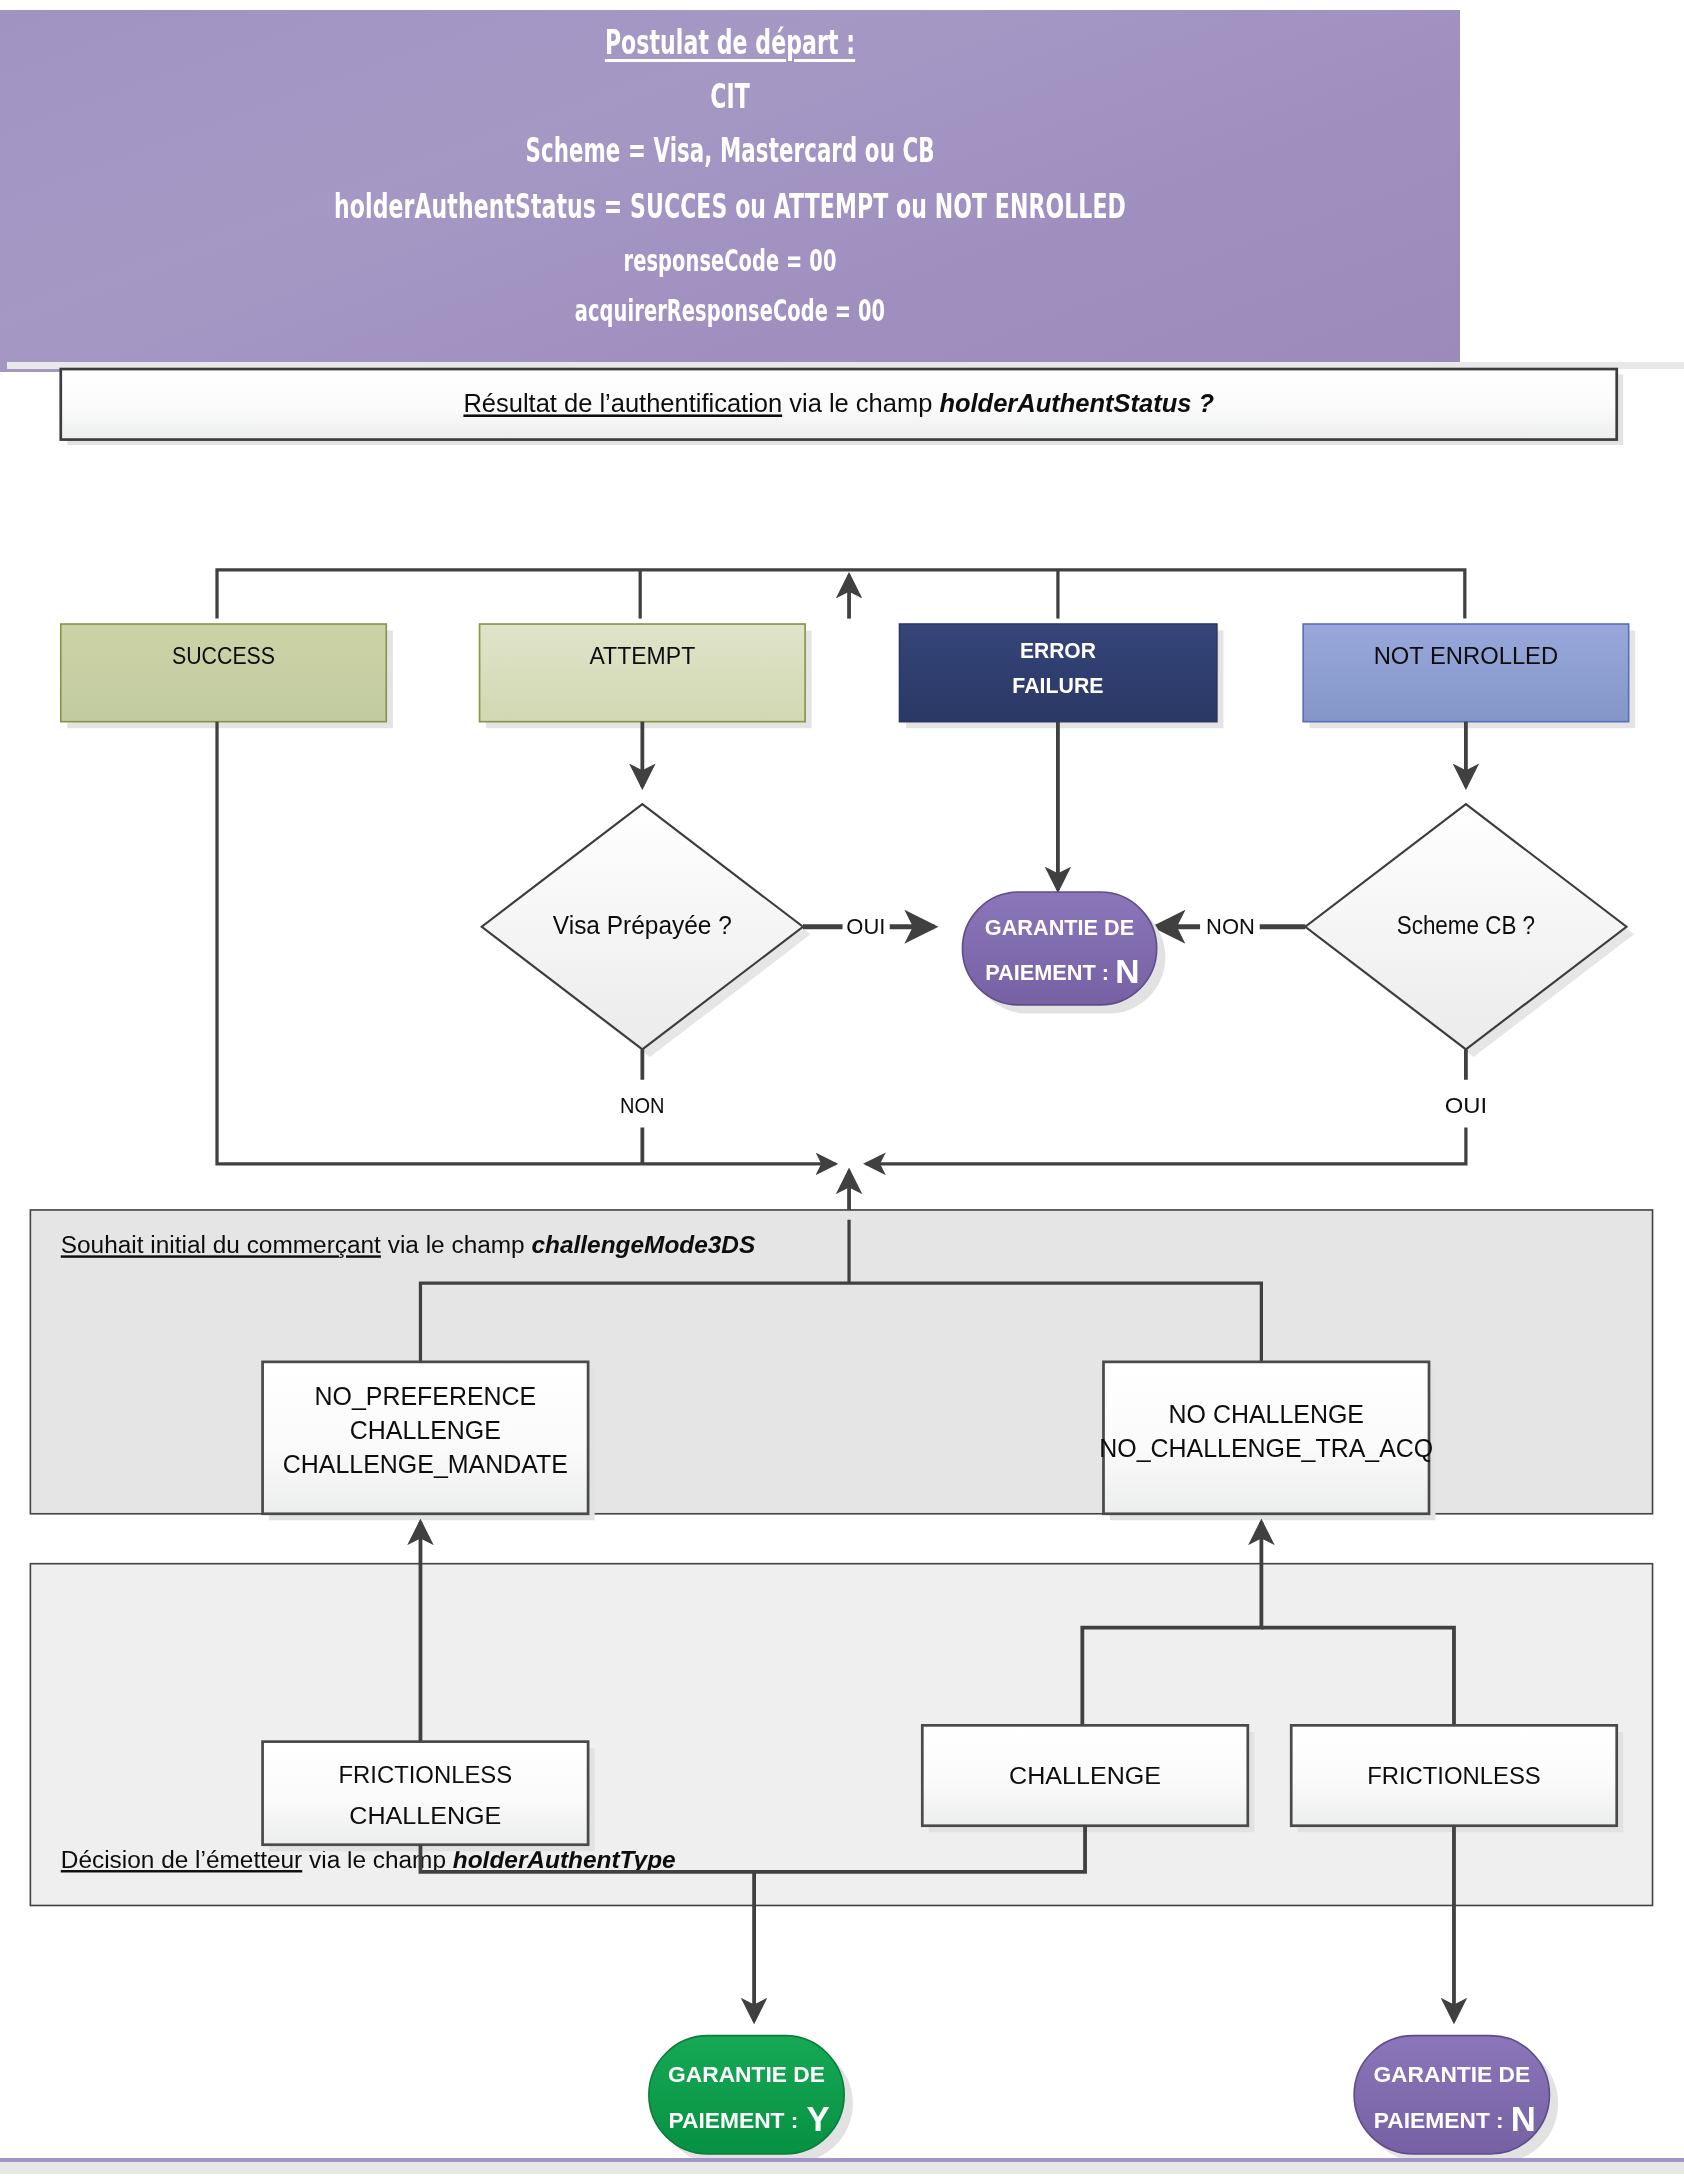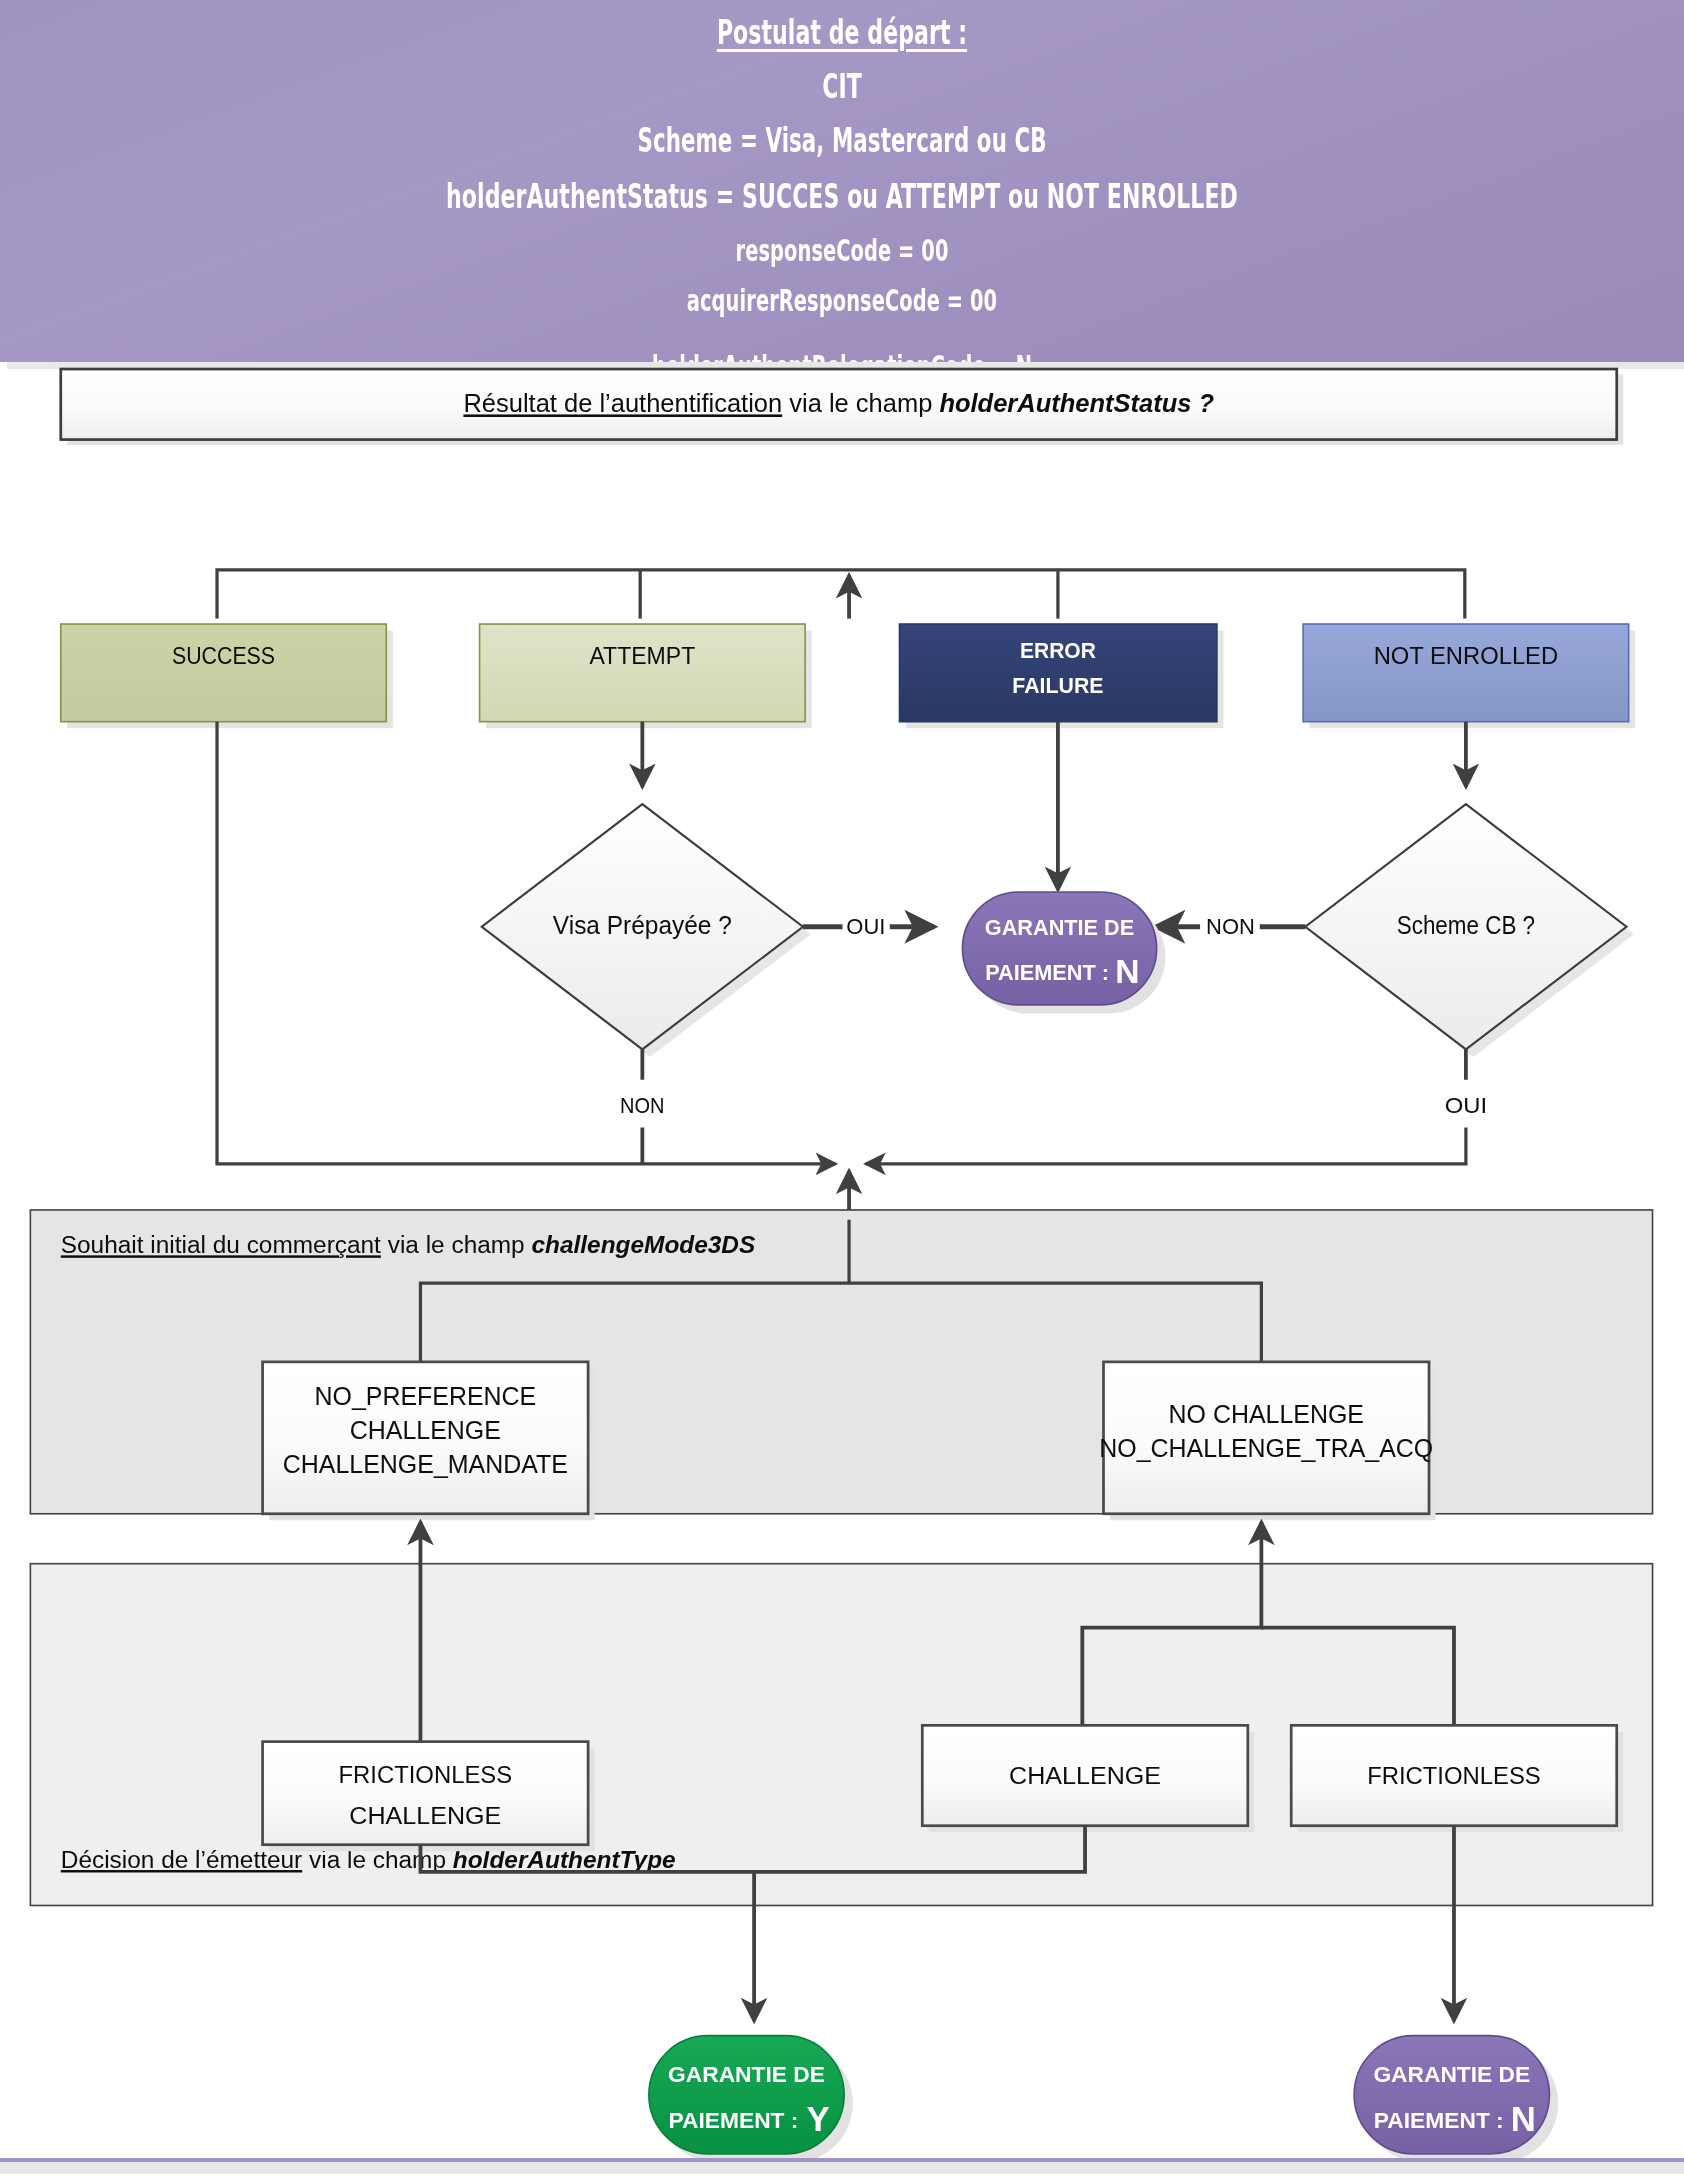--- a/index.html
+++ b/index.html
@@ -1,21 +1,21 @@
 <!DOCTYPE html>
 <html style="font-size:8.7px"><head>
 <meta charset="utf-8">
 <style>
   html,body{margin:0;padding:0;background:#ffffff;}
   body{width:1684px;height:2183px;position:relative;overflow:hidden;
        font-family:"Liberation Sans", sans-serif;}
 
   
   #header-banner{
-    position:absolute;left:0;top:0;width:1684px;height:362px;
+    position:absolute;left:0;top:10px;width:1460px;height:362px;
     background:linear-gradient(160deg,#a093c2 0%,#a698c5 35%,#9e8fbf 70%,#9a8bbb 100%);
     box-sizing:border-box;
   }
   #header-banner .hdr-inner{
     position:absolute;left:0;right:0;top:12px;text-align:center;color:#ffffff;
     font-family:"Liberation Sans Narrow","DejaVu Sans Condensed","Liberation Sans",sans-serif;
     font-weight:bold;letter-spacing:0.1px;
     transform:scaleX(.72);transform-origin:50% 0;
   }
   .hdr-line{display:block;white-space:nowrap;}

